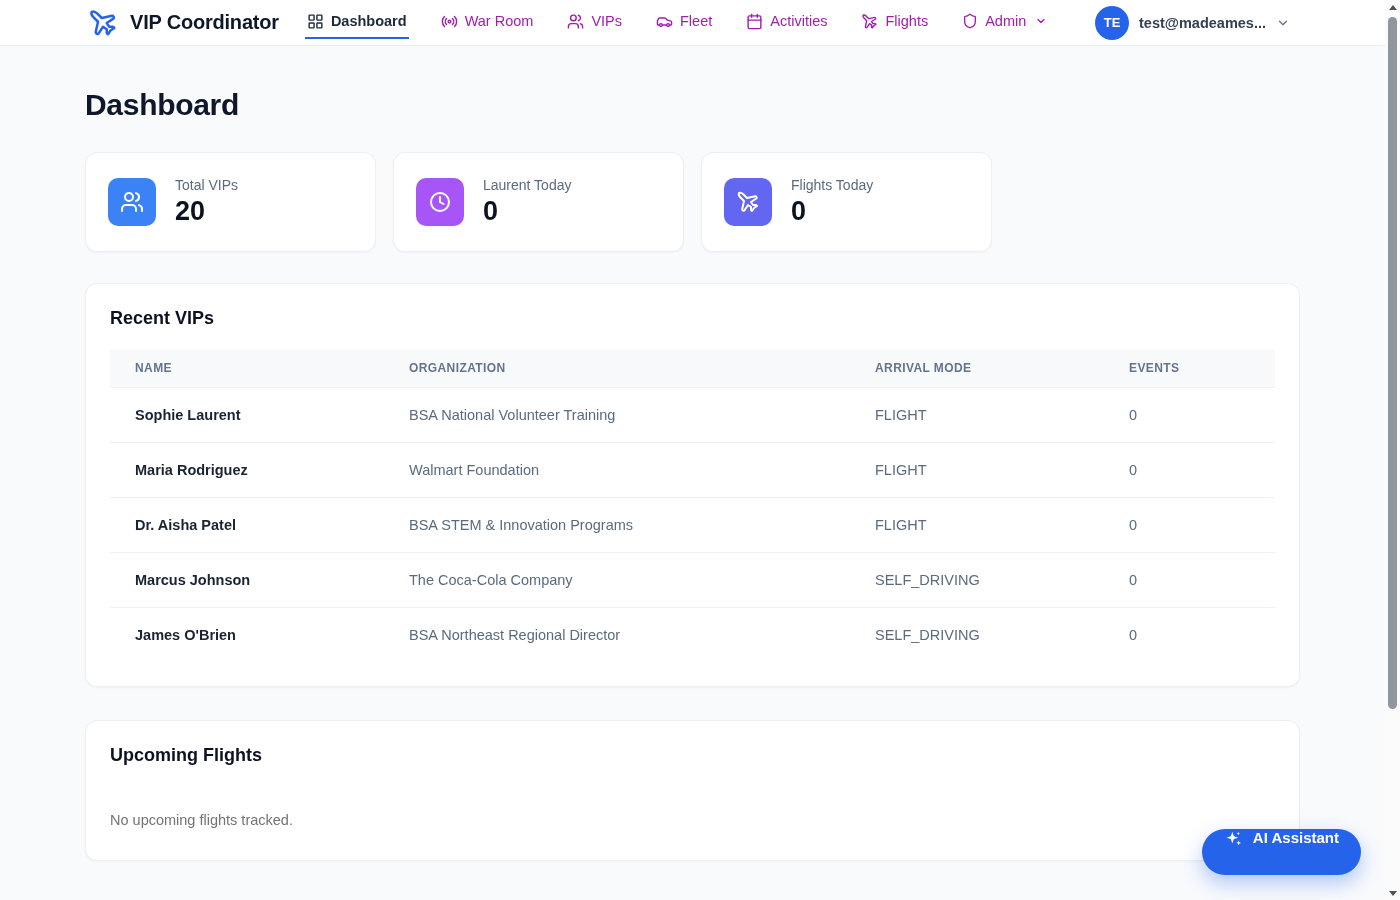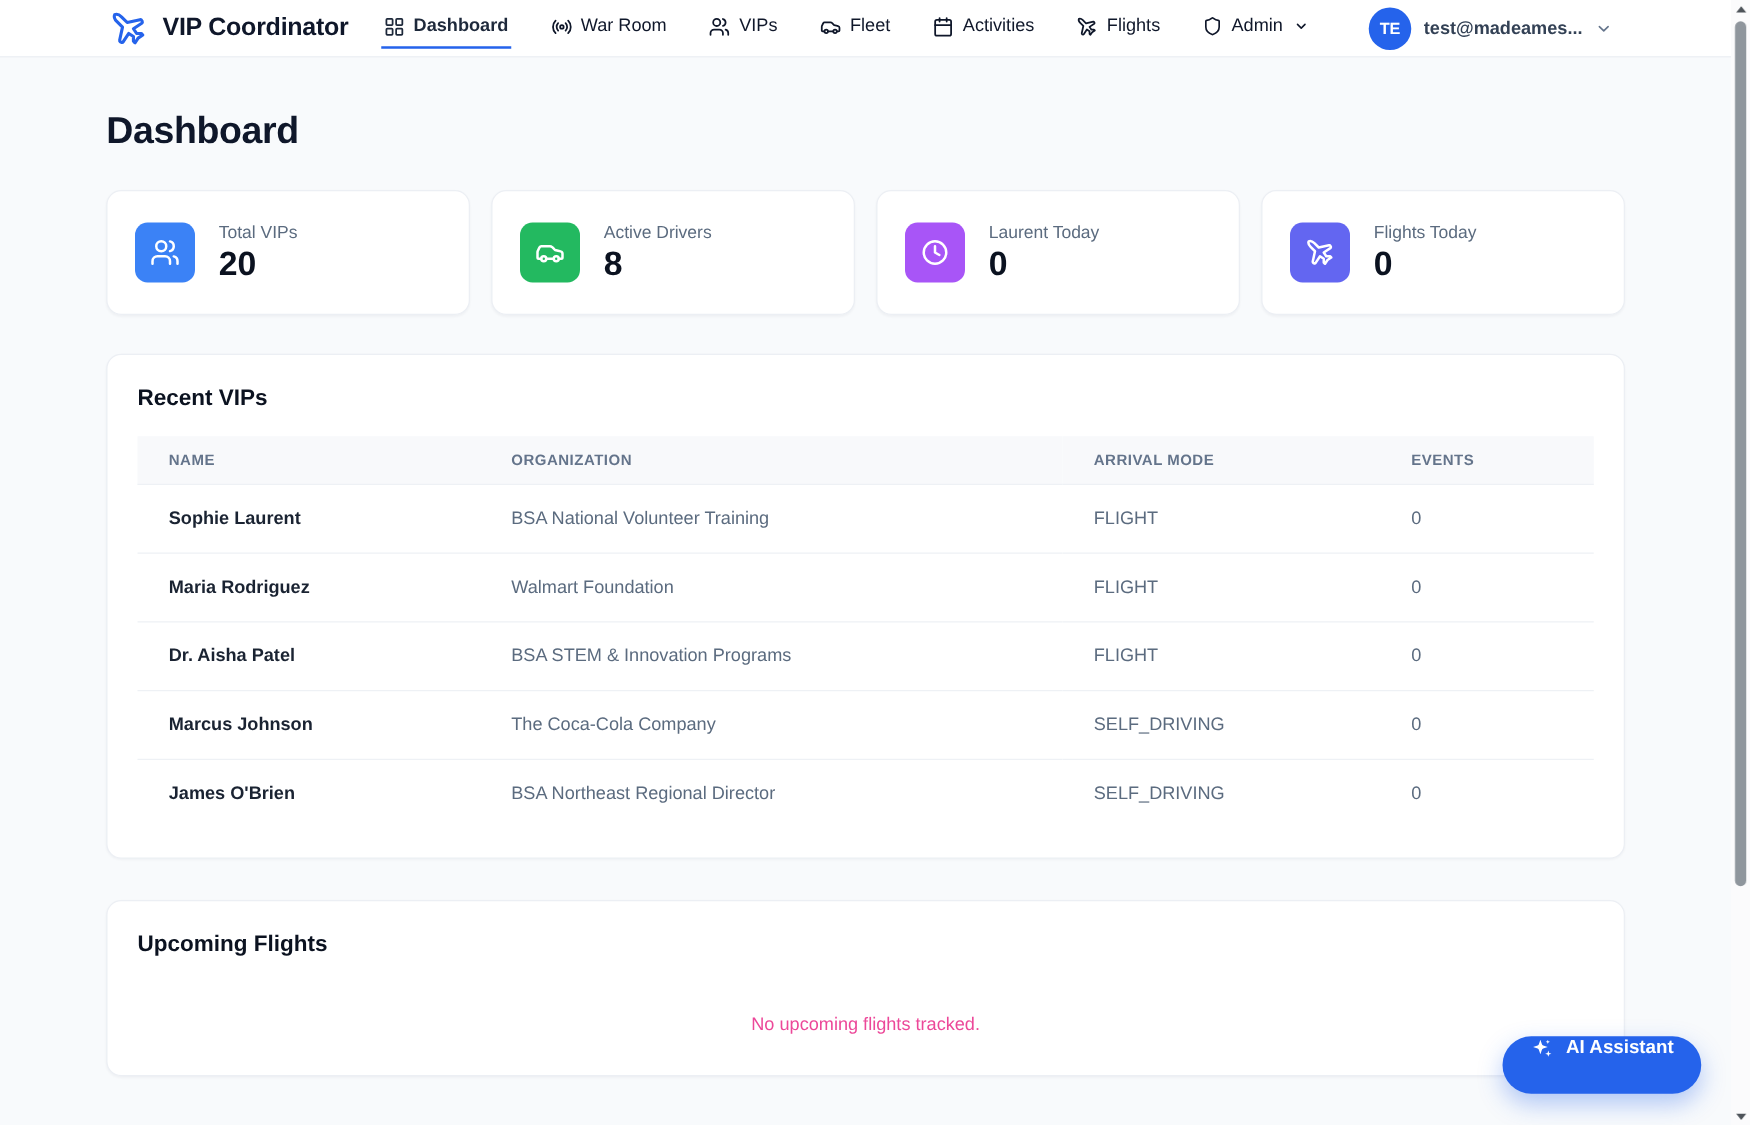--- a/index.html
+++ b/index.html
@@ -20,21 +20,21 @@
     display: flex;
     align-items: center;
     padding: 0 110px 0 88px;
     justify-content: center;
   }
   .brand { display: flex; align-items: center; gap: 12px; cursor: pointer; }
   .brand-name { font-size: 20px; font-weight: 800; color: #0f172a; letter-spacing: -0.2px; }
   .nav { display: flex; align-items: center; gap: 30px; margin-left: 26px; }
   .nav-item {
     display: flex; align-items: center; gap: 7px;
-    font-size: 14.5px; color: #0f172a; cursor: pointer;
+    font-size: 14.5px; color: #a21caf; cursor: pointer;
     padding: 6px 2px 7px; border-bottom: 2px solid transparent;
     white-space: nowrap;
   }
   .nav-item.active { color: #1e293b; font-weight: 600; border-bottom-color: #2563eb; }
   .nav-item .chev { margin-left: 2px; }
   .header-spacer { flex: 1; }
   .user-menu { display: flex; align-items: center; gap: 10px; cursor: pointer; }
   .avatar {
     width: 34px; height: 34px; border-radius: 50%;
     background: #2563eb; color: #fff;
@@ -76,21 +76,21 @@
     padding: 12px 10px 12px 25px;
   }
   tbody td {
     padding: 19px 10px 19px 25px; font-size: 14.5px;
     border-top: 1px solid #eef1f5;
   }
   td.cell-name { color: #1a2332; font-weight: 600; }
   td.cell-dim { color: #5b6b7f; }
 
   .upcoming { margin-top: 33px; }
-  .empty-message { text-align: center; color: #ec4899; font-size: 14.5px; padding: 26px 0 8px; }
+  .empty-message { color: #737373; font-size: 14.5px; padding: 26px 0 8px; }
 
   
   .ai-button {
     position: fixed; right: 39px; bottom: 25px; height: 46px;
     display: flex; align-items: flex-start; gap: 10px;
     padding: 0 22px; border: none; border-radius: 24px;
     background: #2563eb; color: #fff; font-family: inherit;
     font-size: 15px; font-weight: 700; cursor: pointer;
     box-shadow: 0 8px 20px rgba(37,99,235,.35);
     z-index: 20;
@@ -227,34 +227,20 @@
         <svg width="24" height="24" viewBox="0 0 24 24" fill="none" stroke="#ffffff" stroke-width="2" stroke-linecap="round" stroke-linejoin="round">
           <path d="M16 21v-2a4 4 0 0 0-4-4H6a4 4 0 0 0-4 4v2"></path>
             <circle cx="9" cy="7" r="4"></circle>
             <path d="M22 21v-2a4 4 0 0 0-3-3.87"></path>
             <path d="M16 3.13a4 4 0 0 1 0 7.75"></path>
         </svg>
       </div>
       <div class="stat-text">
         <div class="stat-label">Total VIPs</div>
         <div class="stat-value">20</div>
-      </div>
-    </div>
-    <div class="stat-card">
-      <div class="stat-icon" style="background-color: rgb(35, 185, 96);">
-        <svg width="24" height="24" viewBox="0 0 24 24" fill="none" stroke="#ffffff" stroke-width="2" stroke-linecap="round" stroke-linejoin="round">
-          <path d="M19 17h2c.6 0 1-.4 1-1v-3c0-.9-.7-1.7-1.5-1.9C18.7 10.6 16 10 16 10s-1.3-1.4-2.2-2.3c-.5-.4-1.1-.7-1.8-.7H5c-.6 0-1.1.4-1.4.9l-1.4 2.9A3.7 3.7 0 0 0 2 12v4c0 .6.4 1 1 1h2"></path>
-            <circle cx="7" cy="17" r="2"></circle>
-            <path d="M9 17h6"></path>
-            <circle cx="17" cy="17" r="2"></circle>
-        </svg>
-      </div>
-      <div class="stat-text">
-        <div class="stat-label">Active Drivers</div>
-        <div class="stat-value">8</div>
       </div>
     </div>
     <div class="stat-card">
       <div class="stat-icon" style="background-color: rgb(168, 85, 247);">
         <svg width="24" height="24" viewBox="0 0 24 24" fill="none" stroke="#ffffff" stroke-width="2" stroke-linecap="round" stroke-linejoin="round">
           <circle cx="12" cy="12" r="9"></circle>
             <polyline points="12 7 12 12 15.5 14"></polyline>
         </svg>
       </div>
       <div class="stat-text">

